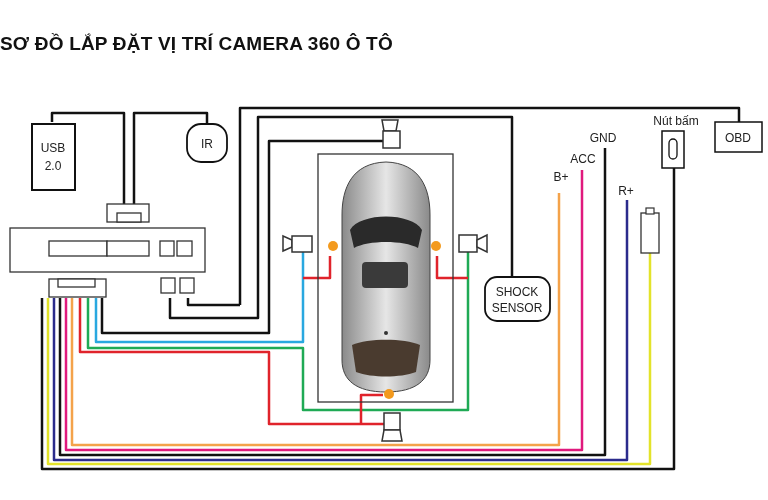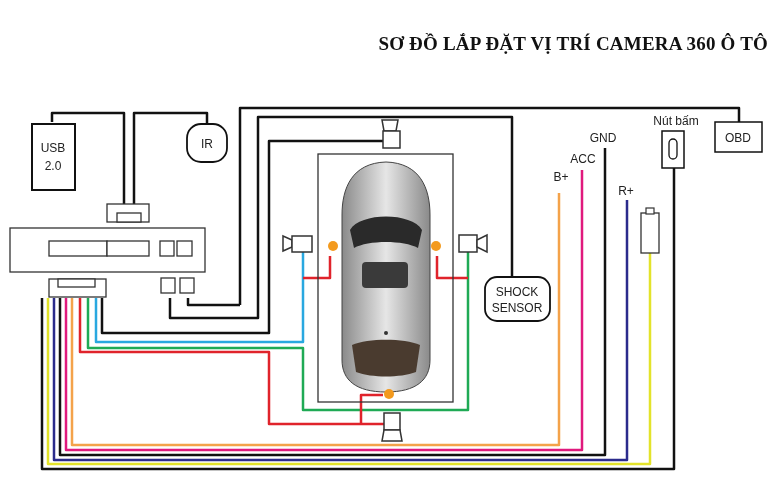--- a/index.html
+++ b/index.html
@@ -1,18 +1,18 @@
 <!DOCTYPE html>
 <html><head>
 <meta charset="utf-8">
 <style>
   html,body{margin:0;padding:0;background:#fff;}
   body{width:768px;height:500px;position:relative;overflow:hidden;}
-  .title{position:absolute;left:0;top:33px;width:768px;text-align:right;
-    font-family:Liberation Serif, serif;font-weight:bold;font-size:19px;color:#111;letter-spacing:0.2px;}
+  .title{position:absolute;left:0;top:33px;width:768px;text-align:left;
+    font-family:Liberation Sans, sans-serif;font-weight:bold;font-size:19px;color:#111;letter-spacing:0.2px;}
   svg{position:absolute;left:0;top:0;}
   .lbl{font-family:"Liberation Sans","DejaVu Sans",sans-serif;font-size:12px;fill:#222;}
 </style>
 </head>
 <body>
 
 <div class="title">SƠ ĐỒ LẮP ĐẶT VỊ TRÍ CAMERA 360 Ô TÔ</div>
 
 <svg width="768" height="500" viewBox="0 0 768 500">
   <g fill="none" stroke-linejoin="round">

